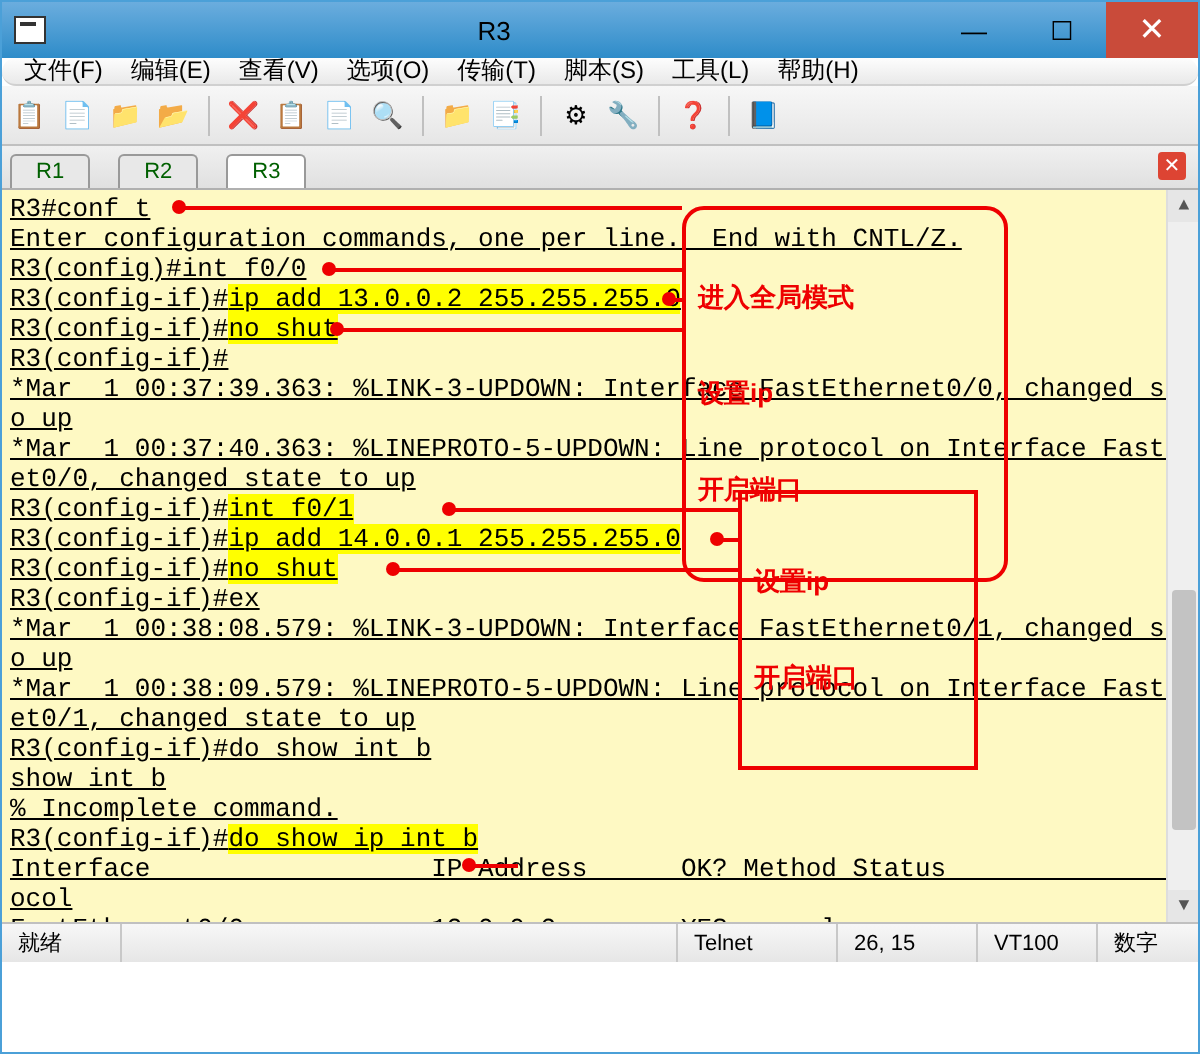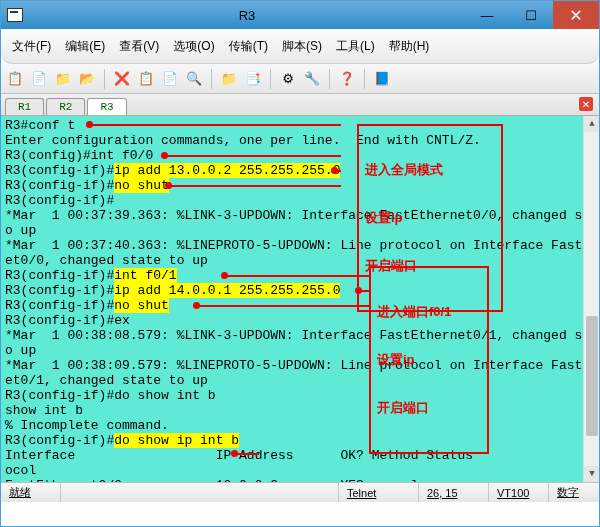--- a/index.html
+++ b/index.html
@@ -4,37 +4,37 @@
 <style>
   * { box-sizing: border-box; margin: 0; padding: 0; }
   body { font-family: "Segoe UI", Tahoma, sans-serif; font-size: 12px; background: #fff; width: 600px; height: 527px; overflow: hidden; border: 1px solid #4ba0d8; }
   .titlebar { height: 28px; background: linear-gradient(#6badde, #2e8cc9); display: flex; align-items: center; color: #fff; }
   .title-icon { width: 16px; height: 14px; margin: 0 6px; background: #fff; border: 1px solid #333; display:inline-block; position:relative;}
   .title-icon::after{content:"";position:absolute;left:2px;top:2px;width:8px;height:2px;background:#333;}
   .title-text { flex: 1; text-align: center; font-size: 13px; color:#000;}
   .win-btns { display: flex; height: 100%; }
   .win-btn { width: 44px; display: flex; align-items: center; justify-content: center; font-size: 13px; color:#000;}
   .win-btn.close { background: #c94b3a; color: #fff; width: 46px; font-size:16px;}
-  .menubar { height: 35px; background: linear-gradient(#fdfdfd,#e9e9e9); display: flex; align-items: center; padding: 0 4px; border-bottom: 1px solid #d0d0d0; font-size:12px;border-radius:11px;}
+  .menubar { height: 14px; background: linear-gradient(#fdfdfd,#e9e9e9); display: flex; align-items: center; padding: 0 4px; border-bottom: 1px solid #d0d0d0; font-size:12px;border-radius:11px;}
   .menu-item { padding: 2px 7px; }
   .toolbar { height: 30px; background: linear-gradient(#f7f7f7,#e6e6e6); border-bottom: 1px solid #c0c0c0; display: flex; align-items: center; padding: 0 4px; gap:4px;}
   .tbtn { width: 20px; height: 20px; display:flex;align-items:center;justify-content:center;font-size:13px;}
   .tsep { width:1px; height:20px; background:#c0c0c0; margin:0 3px;}
   .tabbar { height: 22px; background: linear-gradient(#f0f0f0,#e0e0e0); display: flex; align-items: flex-end; padding-left: 4px; border-bottom:1px solid #b0b0b0; position:relative;}
-  .tab { padding: 2px 12px; border: 1px solid #999; border-bottom:none; background:#e8e8e8; margin-right:2px; font-size:11px; border-radius:3px 3px 0 0; color:#006000;font-family:Liberation Mono, monospace;}
+  .tab { padding: 2px 12px; border: 1px solid #999; border-bottom:none; background:#e8e8e8; margin-right:14px; font-size:11px; border-radius:3px 3px 0 0; color:#006000;}
   .tab.active { background:#fff; font-weight:normal;}
   .tab-close { position:absolute; right:6px; top:3px; width:14px;height:14px;background:#d43; color:#fff;display:flex;align-items:center;justify-content:center;font-size:10px;border-radius:2px;}
-  .terminal { position:relative; height: 366px; background:#5eead4; font-family: "Courier New", monospace; font-size: 13px; line-height: 15px; padding: 2px 4px; overflow:hidden; white-space: pre; color:#000;}
+  .terminal { position:relative; height: 366px; background:#fef9c3; font-family: "Courier New", monospace; font-size: 13px; line-height: 15px; padding: 2px 4px; overflow:hidden; white-space: pre; color:#000;text-decoration:underline;}
   .terminal-line { white-space: pre; }
   .hl { background: #ff0; }
   .annot { position:absolute; border:2px solid #e00; color:#e00; font-family: "Microsoft YaHei", sans-serif; font-weight:bold; font-size:13px; background:rgba(255,255,255,0.0); padding:4px 6px; line-height:16px;}
   .dot { position:absolute; width:7px; height:7px; background:#e00; border-radius:50%;}
   .arrow-line { position:absolute; height:2px; background:#e00;}
   .statusbar { height: 20px; background: linear-gradient(#f7f7f7,#e6e6e6); border-top:1px solid #c0c0c0; display:flex; align-items:center; font-size:11px;}
-  .status-cell { padding:0 8px; border-right:1px solid #c8c8c8; height:100%; display:flex; align-items:center;text-decoration:underline;}
+  .status-cell { padding:0 8px; border-right:1px solid #c8c8c8; height:100%; display:flex; align-items:center;}
   .status-cell.flex { flex:1; }
   .scrollbar { position:absolute; right:0; top:0; width:16px; height:100%; background:#efefef; border-left:1px solid #ddd;}
   .scroll-thumb { position:absolute; left:2px; width:12px; background:#c3c3c3; border-radius:2px;}
   .scroll-btn { position:absolute; left:0; width:16px; height:16px; background:#e6e6e6; display:flex;align-items:center;justify-content:center;font-size:9px;color:#555;}
 </style>
 </head>
 <body>
 
 <div class="titlebar">
   <span class="title-icon"></span>
@@ -87,37 +87,36 @@
 </div>
 
 <div class="terminal" id="term"><div class="terminal-line">R3#conf t</div><div class="terminal-line">Enter configuration commands, one per line.  End with CNTL/Z.</div><div class="terminal-line">R3(config)#int f0/0</div><div class="terminal-line">R3(config-if)#<span class="hl">ip add 13.0.0.2 255.255.255.0</span></div><div class="terminal-line">R3(config-if)#<span class="hl">no shut</span></div><div class="terminal-line">R3(config-if)#</div><div class="terminal-line">*Mar  1 00:37:39.363: %LINK-3-UPDOWN: Interface FastEthernet0/0, changed state t</div><div class="terminal-line">o up</div><div class="terminal-line">*Mar  1 00:37:40.363: %LINEPROTO-5-UPDOWN: Line protocol on Interface FastEthern</div><div class="terminal-line">et0/0, changed state to up</div><div class="terminal-line">R3(config-if)#<span class="hl">int f0/1</span></div><div class="terminal-line">R3(config-if)#<span class="hl">ip add 14.0.0.1 255.255.255.0</span></div><div class="terminal-line">R3(config-if)#<span class="hl">no shut</span></div><div class="terminal-line">R3(config-if)#ex</div><div class="terminal-line">*Mar  1 00:38:08.579: %LINK-3-UPDOWN: Interface FastEthernet0/1, changed state t</div><div class="terminal-line">o up</div><div class="terminal-line">*Mar  1 00:38:09.579: %LINEPROTO-5-UPDOWN: Line protocol on Interface FastEthern</div><div class="terminal-line">et0/1, changed state to up</div><div class="terminal-line">R3(config-if)#do show int b</div><div class="terminal-line">show int b</div><div class="terminal-line">% Incomplete command.</div><div class="terminal-line"></div><div class="terminal-line">R3(config-if)#<span class="hl">do show ip int b</span></div><div class="terminal-line">Interface                  IP-Address      OK? Method Status                Prot</div><div class="terminal-line">ocol</div><div class="terminal-line">FastEthernet0/0            13.0.0.2        YES manual up                    up</div>
   <div class="scrollbar">
     <div class="scroll-btn" style="top:0">▲</div>
     <div class="scroll-thumb" style="top:200px;height:120px"></div>
     <div class="scroll-btn" style="bottom:0">▼</div>
   </div>
 
   
-  <div class="annot" style="left:356px; top:8px; width:146px;">
+  <div class="annot" style="left:340px; top:8px; width:163px;border-radius:11px;">
     <div>进入全局模式</div>
     <div>设置ip</div>
     <div>开启端口</div>
   </div>
   <div class="dot" style="left:85px; top:5px;"></div>
   <div class="arrow-line" style="left:90px; top:8px; width:250px;"></div>
   <div class="dot" style="left:160px; top:36px;"></div>
   <div class="arrow-line" style="left:164px; top:39px; width:176px;"></div>
   <div class="dot" style="left:330px; top:51px;"></div>
   <div class="arrow-line" style="left:334px; top:54px; width:6px;"></div>
   <div class="dot" style="left:164px; top:66px;"></div>
   <div class="arrow-line" style="left:168px; top:69px; width:172px;"></div>
 
   
   <div class="annot" style="left:368px; top:150px; width:120px;">
-    <div>进入端口f0/1</div>
     <div>设置ip</div>
     <div>开启端口</div>
   </div>
   <div class="dot" style="left:220px; top:156px;"></div>
   <div class="arrow-line" style="left:224px; top:159px; width:144px;"></div>
   <div class="dot" style="left:354px; top:171px;"></div>
   <div class="arrow-line" style="left:358px; top:174px; width:10px;"></div>
   <div class="dot" style="left:192px; top:186px;"></div>
   <div class="arrow-line" style="left:196px; top:189px; width:172px;"></div>
 

